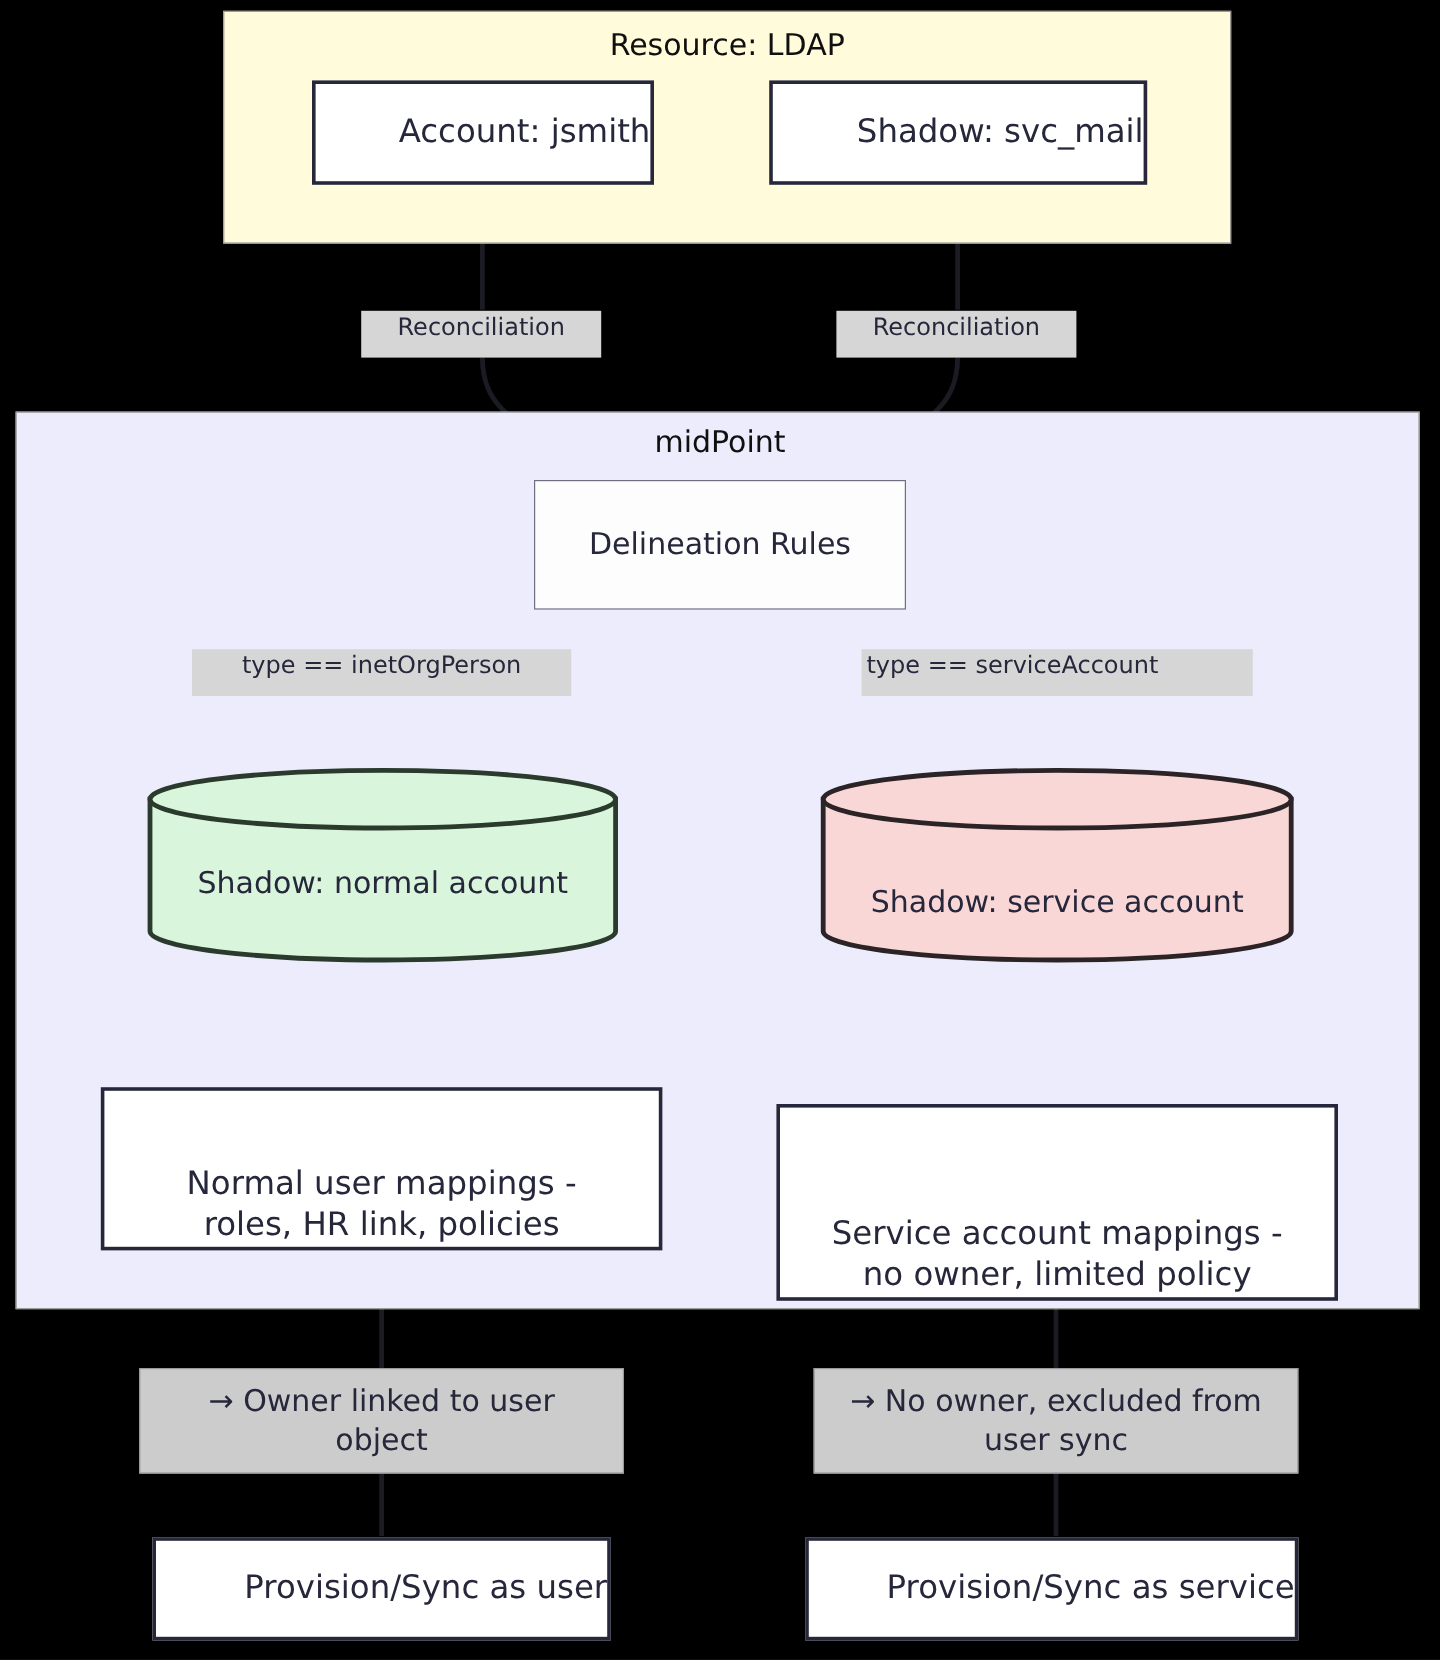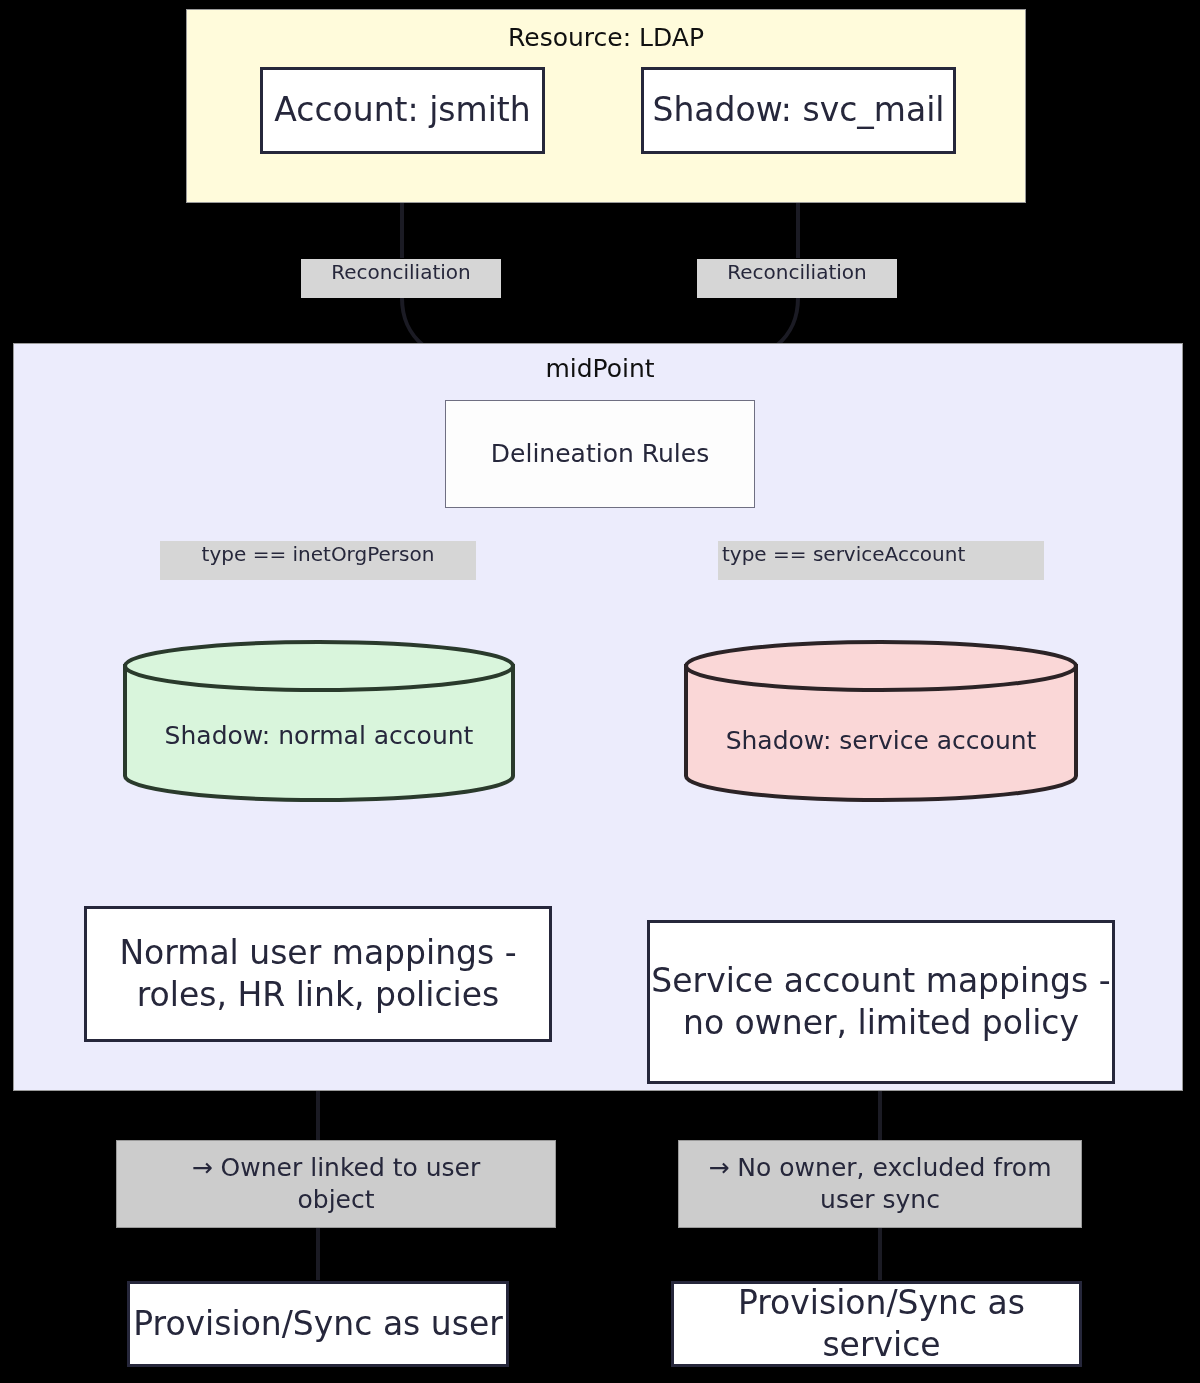--- a/index.html
+++ b/index.html
@@ -17,21 +17,21 @@
     position:absolute;white-space:nowrap;color:#101010;
     font-size:25px;line-height:1;text-align:center;
   }
 
   
   .node{
     position:absolute;box-sizing:border-box;
     display:flex;align-items:center;justify-content:center;text-align:center;
     color:#26273b;line-height:1.28;
   }
-  .node.boxed{background:#ffffff;border:3px solid #26273b;font-size:33px;}
+  .node.boxed{background:#ffffff;border:3px solid #26273b;font-size:27px;justify-content:flex-end;}
   .node.thin{background:#fdfdfd;border:1.5px solid #6f6f82;font-size:25px;}
   .node.gray{background:#cccccc;border:1px solid #9a9a9a;font-size:25px;}
 
   
   .edge-label{
     position:absolute;background:#d6d6d6;color:#26273b;
     font-size:20px;line-height:1.1;padding:2px 4px;white-space:nowrap;
     box-sizing:border-box;
   }
 
@@ -117,34 +117,34 @@
       <ellipse cx="196" cy="26" rx="194" ry="24" fill="#d9f5dc" stroke="#2a3a2c" stroke-width="4"></ellipse>
     </svg>
     <div class="cyl-label" style="top:81px;">Shadow: normal account</div>
   </div>
 
   <div class="cyl" style="left:684px;top:640px;width:394px;height:162px;">
     <svg width="394" height="162" viewBox="0 0 394 162">
       <path d="M 2 26 L 2 136 A 195 24 0 0 0 392 136 L 392 26 Z" fill="#fad7d7" stroke="#2b2326" stroke-width="4"></path>
       <ellipse cx="197" cy="26" rx="195" ry="24" fill="#fad7d7" stroke="#2b2326" stroke-width="4"></ellipse>
     </svg>
-    <div class="cyl-label" style="top:86px;">Shadow: service account</div>
+    <div class="cyl-label" style="top:97px;">Shadow: service account</div>
   </div>
 
   <div class="node boxed" style="left:84px;top:906px;width:468px;height:136px;flex-direction:column;">
     <span>Normal user mappings -</span>
     <span>roles, HR link, policies</span>
   </div>
 
   <div class="node boxed" style="left:647px;top:920px;width:468px;height:164px;flex-direction:column;">
     <span>Service account mappings -</span>
     <span>no owner, limited policy</span>
   </div>
 
-  <div class="node gray" style="left:116px;top:1140px;width:440px;height:88px;flex-direction:column;">
+  <div class="node gray" style="left:116px;top:1140px;width:404px;height:88px;flex-direction:column;">
     <span>→ Owner linked to user</span>
     <span>object</span>
   </div>
 
   <div class="node gray" style="left:678px;top:1140px;width:404px;height:88px;flex-direction:column;">
     <span>→ No owner, excluded from</span>
     <span>user sync</span>
   </div>
 
   <div class="node boxed" style="left:127px;top:1281px;width:382px;height:86px;">

